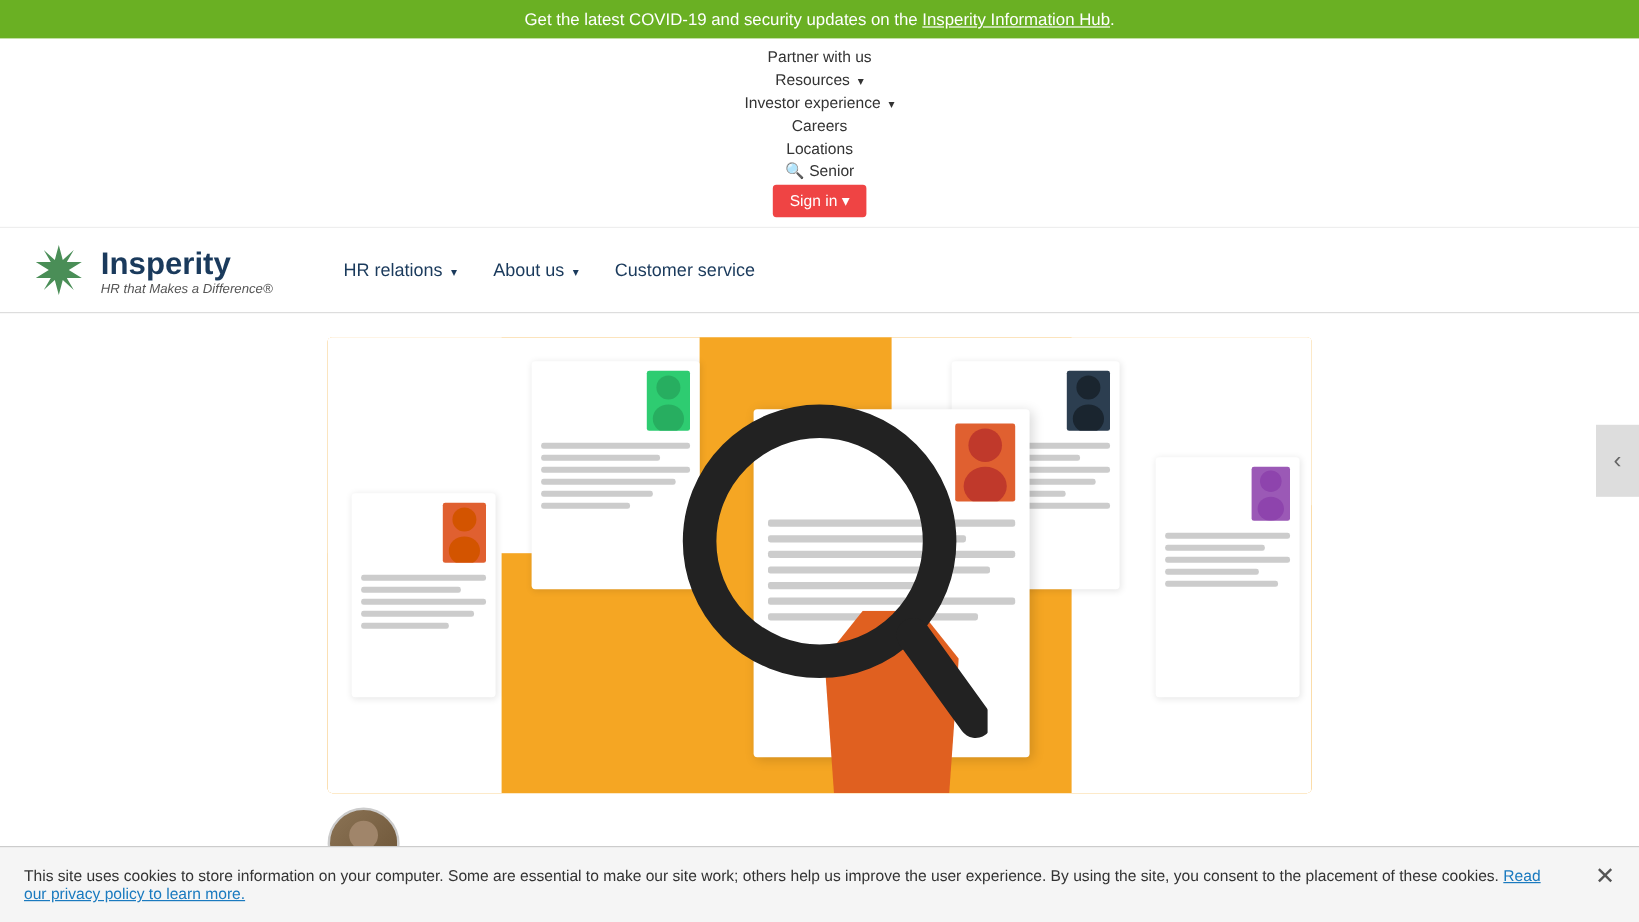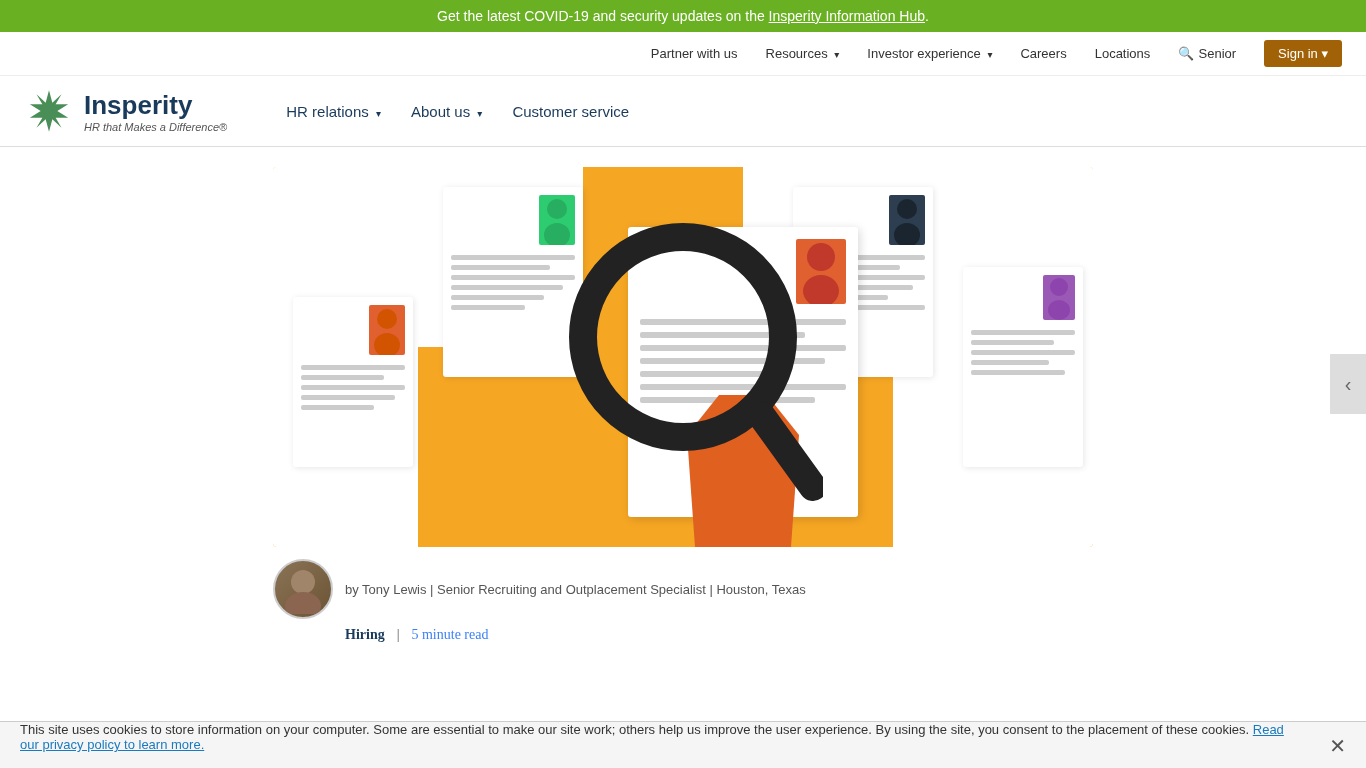--- a/index.html
+++ b/index.html
@@ -18,34 +18,35 @@
       text-decoration: underline;
     }
 
     
     .secondary-nav {
       display: flex;
       justify-content: flex-end;
       align-items: center;
       padding: 8px 24px;
       border-bottom: 1px solid #eee;
-      gap: 28px;
+      gap: 4px;
       font-size: 13px;
+      flex-direction: column;
     }
     .secondary-nav a {
       color: #333;
       text-decoration: none;
     }
     .secondary-nav .search-link {
       display: flex;
       align-items: center;
       gap: 4px;
     }
     .sign-in-btn {
-      background: #a16207;
+      background: #ef4444;
       color: #fff !important;
       padding: 6px 14px;
       border-radius: 3px;
       font-size: 13px;
       text-decoration: none !important;
     }
 
     
     .primary-nav {
       display: flex;
@@ -123,21 +124,21 @@
     }
 
     
     .cookie-bar {
       position: fixed;
       bottom: 0;
       left: 0;
       right: 0;
       background: #f5f5f5;
       border-top: 1px solid #ccc;
-      padding: 0 60px 16px 20px;
+      padding: 16px 60px 16px 20px;
       font-size: 13px;
       color: #333;
       z-index: 100;
     }
     .cookie-bar a {
       color: #1a7abf;
       text-decoration: underline;
     }
     .cookie-close {
       position: absolute;
@@ -345,21 +346,20 @@
 
     </div>
 
     <div class="author-area" style="padding: 12px 0 0 0; display:flex; align-items:center; gap:12px;">
       <div class="author-avatar" style="width:60px; height:60px; border-radius:50%; background: linear-gradient(135deg, #8B7355 0%, #6B5335 100%); border: 2px solid #ccc; flex-shrink:0; overflow:hidden; display:flex; align-items:center; justify-content:center;">
         <svg width="50" height="50" viewBox="0 0 50 50">
           <circle cx="25" cy="18" r="12" fill="#a0856a"></circle>
           <ellipse cx="25" cy="42" rx="18" ry="14" fill="#8B6550"></ellipse>
         </svg>
       </div>
-      <span class="author-text" style="font-size:13px; color:#555;">by Tony Lewis | Senior Recruiting and Outplacement Specialist | Houston, Texas</span>
     </div>
 
     <div class="article-meta" style="padding: 8px 0 0 72px; display:flex; align-items:center; gap:12px;font-family:Liberation Serif, serif;">
       <span class="category" style="color:#1a3a5c; font-weight:bold; font-size:14px;">Hiring</span>
       <span style="color:#555; font-size:14px;">|</span>
       <span style="color:#3b82f6; font-size:14px;">5 minute read</span>
     </div>
 
   </div>
 </div>

